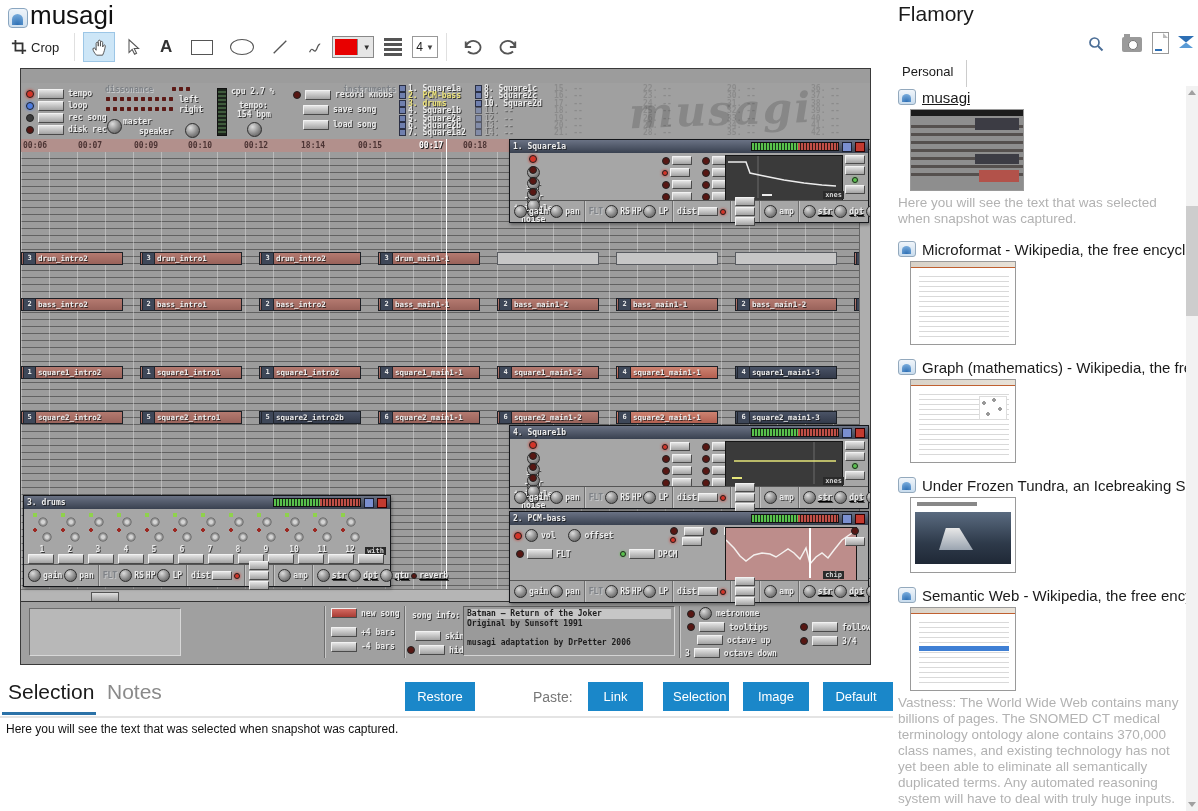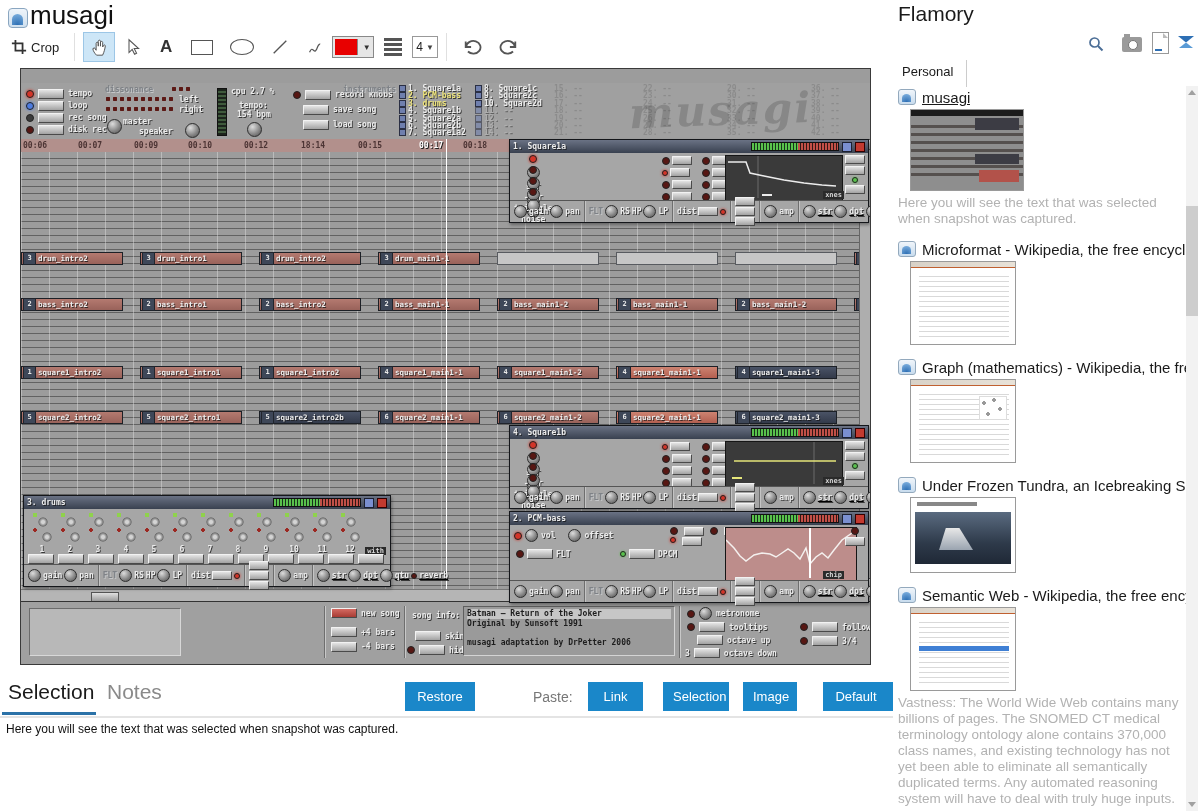--- a/index.html
+++ b/index.html
@@ -964,21 +964,21 @@
   </div>
 
   <div class="btabs">
     <span class="btab" style="left:8px">Selection</span>
     <span class="btab inactive" style="left:107px">Notes</span>
     <span class="btab-underline"></span>
     <button class="bluebtn" style="left:405px;width:70px">Restore</button>
     <span class="pastelab" style="left:533px">Paste:</span>
     <button class="bluebtn" style="left:588px;width:55px">Link</button>
     <button class="bluebtn" style="left:663px;width:66px">Selection</button>
-    <button class="bluebtn" style="left:743px;width:54px">Image</button>
+    <button class="bluebtn" style="left:743px;width:66px">Image</button>
     <button class="bluebtn" style="left:823px;width:66px">Default</button>
   </div>
   <div class="bluesliver"></div>
   <div class="seltext">Here you will see the text that was selected when snapshot was captured.</div>
 
   <div class="sb-title">Flamory</div>
   <svg class="sb-mag" width="16" height="16" viewBox="0 0 16 16">
       <circle cx="6.5" cy="6.5" r="4.5" stroke="#4a6d96" stroke-width="1.7" fill="none"></circle>
       <line x1="10" y1="10" x2="14.5" y2="14.5" stroke="#4a6d96" stroke-width="2"></line>
     </svg>

